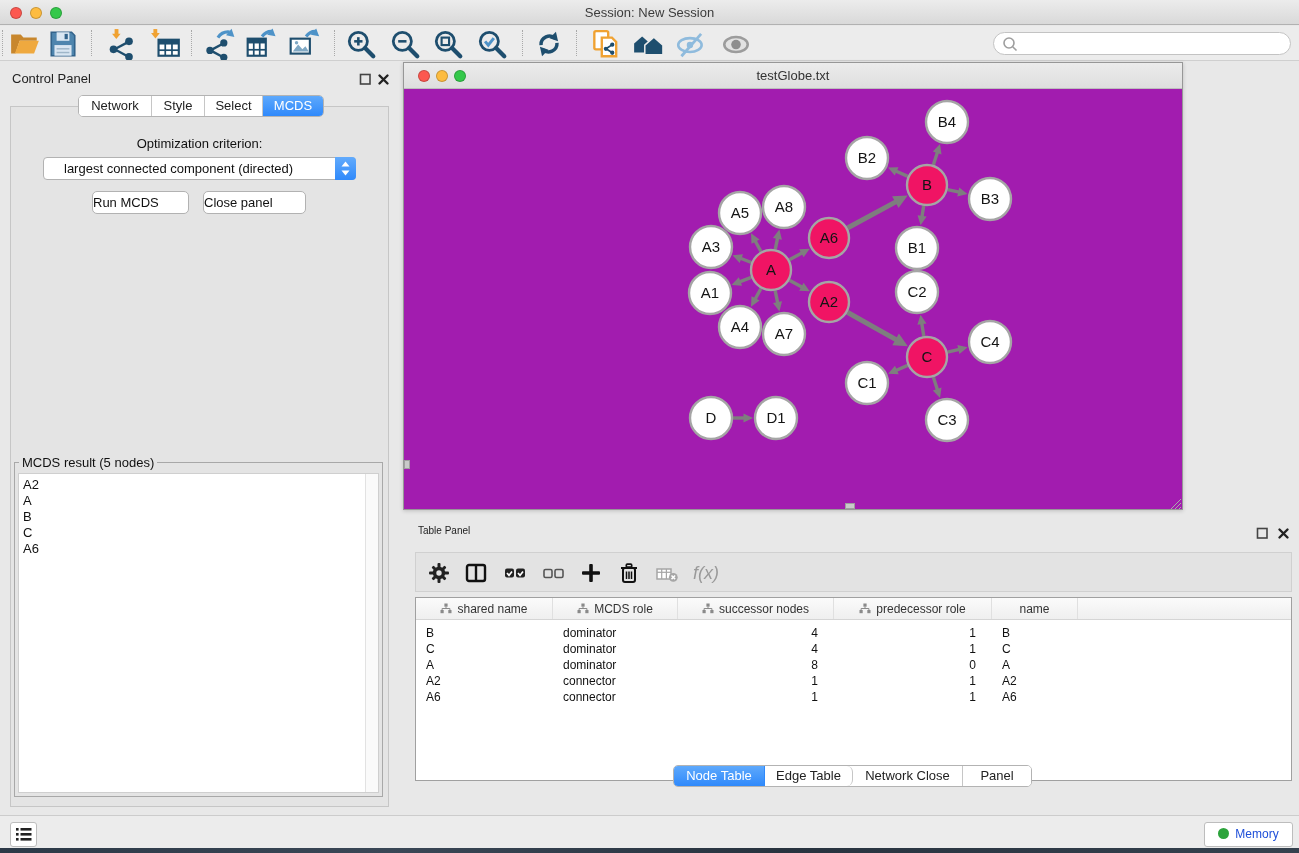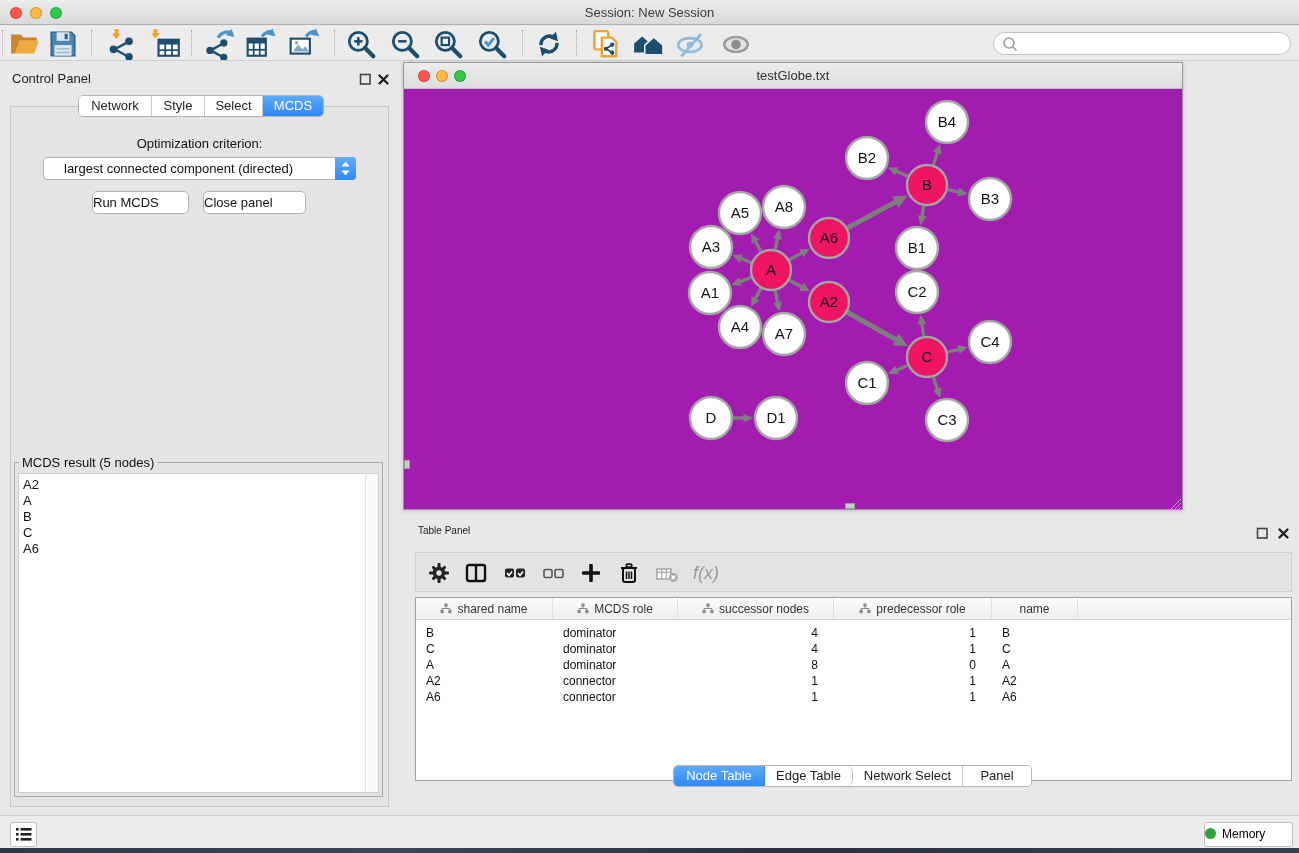--- a/index.html
+++ b/index.html
@@ -660,36 +660,36 @@
           <div class="tcell num">1</div>
           <div class="tcell">A6</div>
           <div class="tcell"></div>
         </div>
       </div>
   </div>
 
   <div class="segbar" id="bottom-tabs">
       <div class="seg active" style="width: 91px;">Node Table</div>
       <div class="seg" style="width: 88px; border-radius: 6px;">Edge Table</div>
-      <div class="seg" style="width: 110px;">Network Select</div>
+      <div class="seg" style="width: 110px;">Network Close</div>
       <div class="seg" style="width: 68px;">Panel</div>
     </div>
 
   <div class="statusbar">
     <div class="sq-btn" style="left:10px; top:6px; width:27px; height:25px;">
       <svg width="25" height="23" viewBox="0 0 25 23">
           <g fill="#222">
             <rect x="5" y="5" width="2.6" height="2.6"></rect>
             <rect x="9.5" y="5" width="11" height="2.6"></rect>
             <rect x="5" y="10" width="2.6" height="2.6"></rect>
             <rect x="9.5" y="10" width="11" height="2.6"></rect>
             <rect x="5" y="15" width="2.6" height="2.6"></rect>
             <rect x="9.5" y="15" width="11" height="2.6"></rect>
           </g>
         </svg>
     </div>
-    <div class="sq-btn" style="left:1204px; top:6px; width:89px; height:25px; font-size:12px; color:#000000; line-height:23px;">
+    <div class="sq-btn" style="left:1204px; top:6px; width:89px; height:25px; font-size:12px; color:#1d4ed8; text-align:center; line-height:23px;">
       <span class="memdot" style="background: rgb(44, 163, 59);"></span><span>Memory</span>
     </div>
   </div>
   <div class="deskstrip"></div>
 
 </div>
 
 </body></html>

